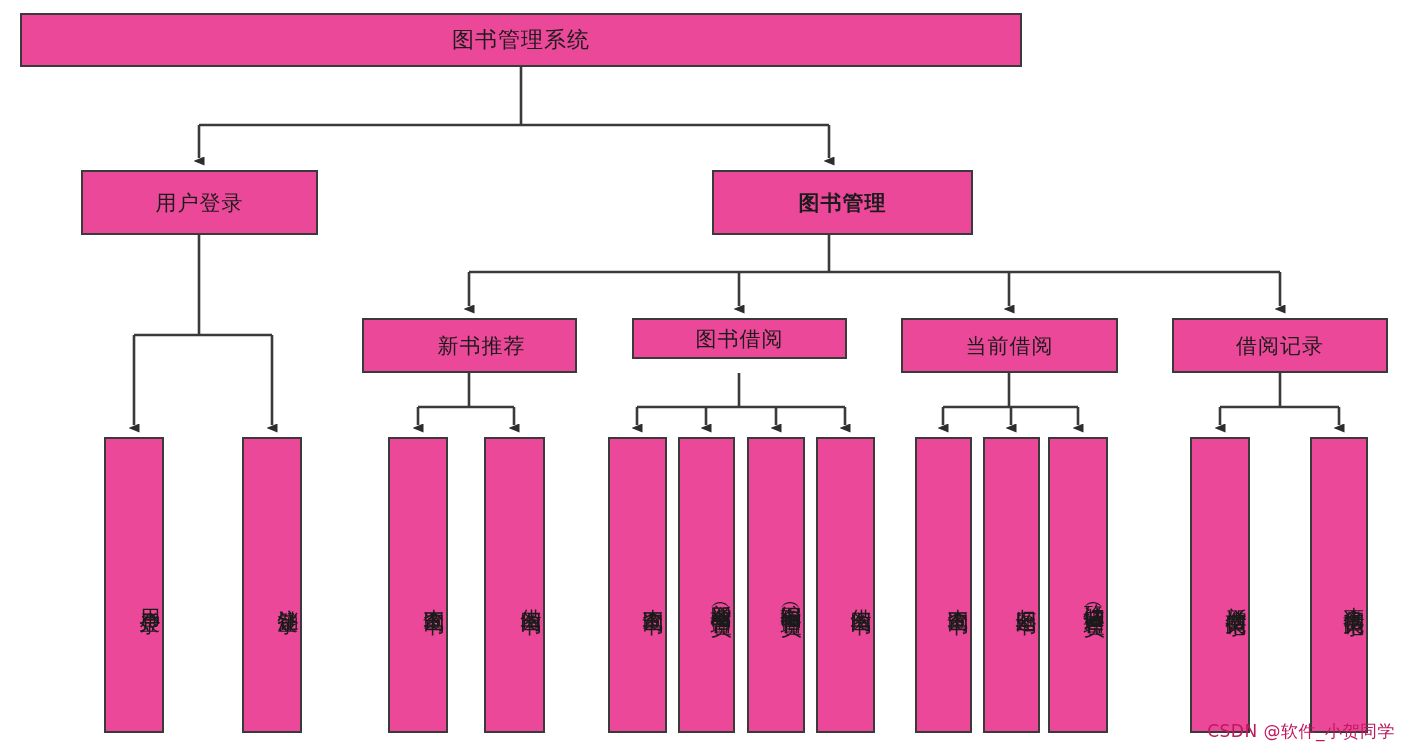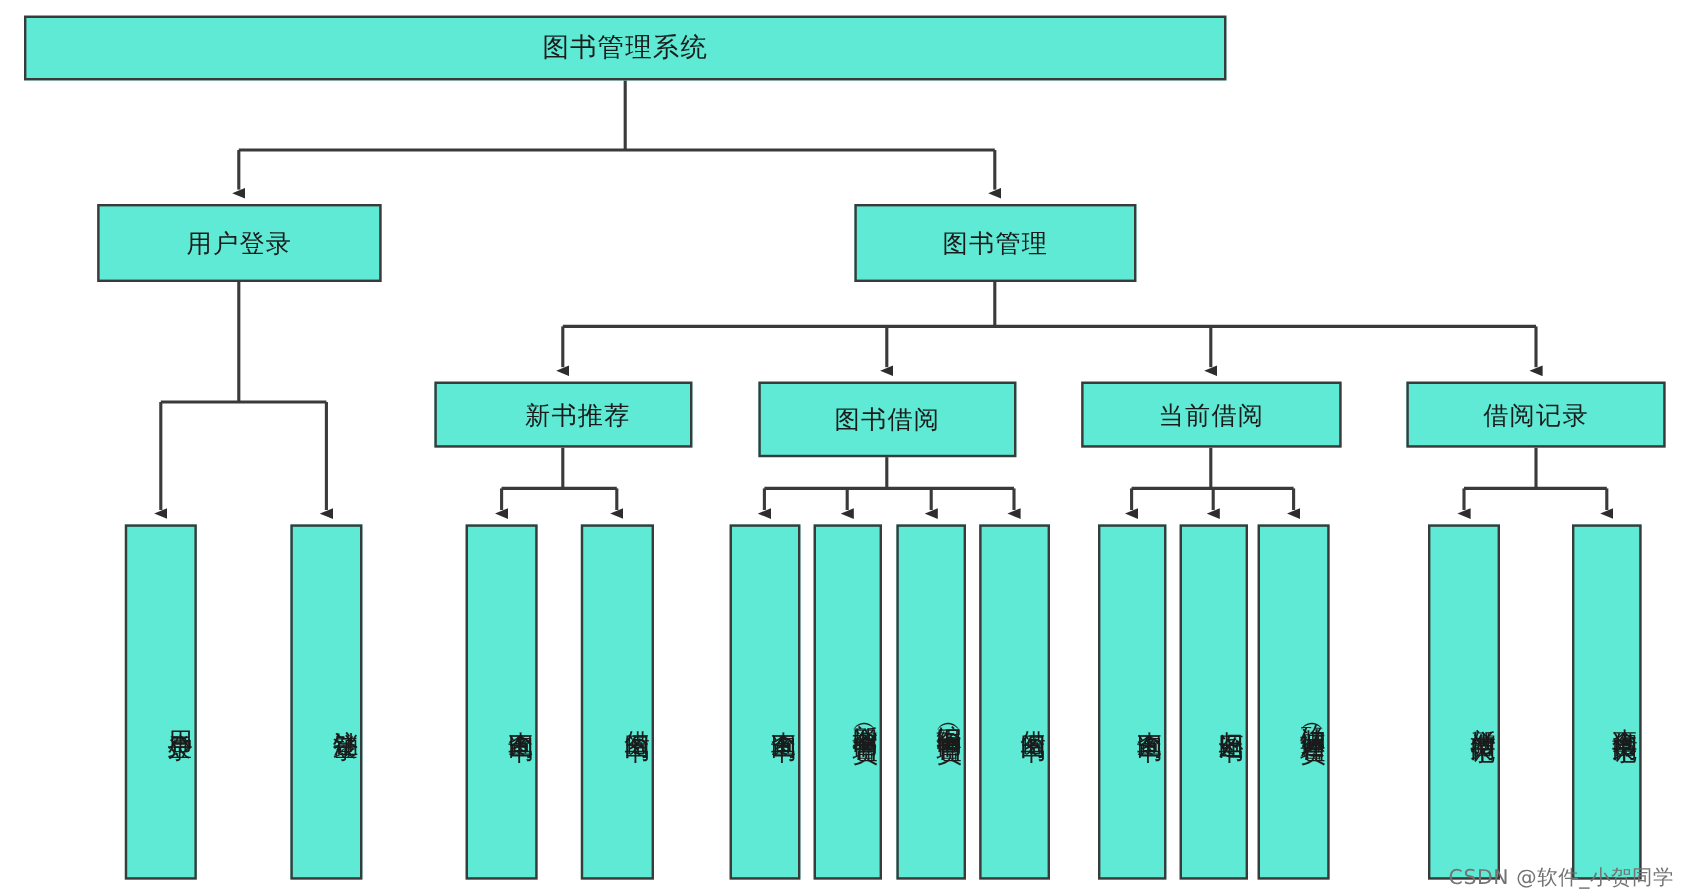--- a/index.html
+++ b/index.html
@@ -6,38 +6,38 @@
   body{
     width:1405px;height:747px;background:#ffffff;
     font-family:"DejaVu Sans","Liberation Sans",sans-serif;
     overflow:hidden;position:relative;
   }
   #canvas{position:absolute;left:0;top:0;width:1405px;height:747px;}
   svg.lines{position:absolute;left:0;top:0;width:1405px;height:747px;pointer-events:none;}
 
   .node{
     position:absolute;box-sizing:border-box;
-    background:#5eead4;border:2px solid #3a3a3a;
+    background:#ec4899;border:2px solid #3a3a3a;
     display:flex;align-items:center;justify-content:center;
     color:#1b1b1b;
   }
   .node.h{font-size:21px;letter-spacing:1px;}
   .node.root{font-size:22px;}
   .node.v{
     writing-mode:vertical-rl;text-orientation:upright;
     font-size:21px;line-height:1.18;letter-spacing:2px;
     padding-top:22px;align-items:flex-start;justify-content:center;
   }
   .node.v .vtxt{
     writing-mode:vertical-rl;text-orientation:upright;
     white-space:normal;text-align:start;
   }
   .watermark{
     position:absolute;right:10px;bottom:4px;
-    font-size:17px;color:#737373;white-space:nowrap;
+    font-size:17px;color:#be185d;white-space:nowrap;
     letter-spacing:0.5px;
   }
 </style>
 </head>
 <body>
 
 <div id="canvas">
 
   <svg class="lines" viewBox="0 0 1405 747" xmlns="http://www.w3.org/2000/svg">
     <defs>
@@ -89,28 +89,28 @@
     </g>
   </svg>
 
   <div class="node root h" style="left:20px;top:13px;width:1002px;height:54px;">
     <span>图书管理系统</span>
   </div>
 
   <div class="node h" style="left:81px;top:170px;width:237px;height:65px;">
     <span>用户登录</span>
   </div>
-  <div class="node h" style="left:712px;top:170px;width:235px;height:65px;">
+  <div class="node h" style="left:712px;top:170px;width:261px;height:65px;font-weight:bold;">
     <span>图书管理</span>
   </div>
 
   <div class="node h" style="left:362px;top:318px;width:215px;height:55px;padding-left:24px;">
     <span>新书推荐</span>
   </div>
-  <div class="node h" style="left:632px;top:318px;width:215px;height:63px;">
+  <div class="node h" style="left:632px;top:318px;width:215px;height:41px;">
     <span>图书借阅</span>
   </div>
   <div class="node h" style="left:901px;top:318px;width:217px;height:55px;text-align:center;">
     <span>当前借阅</span>
   </div>
   <div class="node h" style="left:1172px;top:318px;width:216px;height:55px;align-items:center;">
     <span>借阅记录</span>
   </div>
 
   <div class="node v" style="left:104px;top:437px;width:60px;height:296px;">

